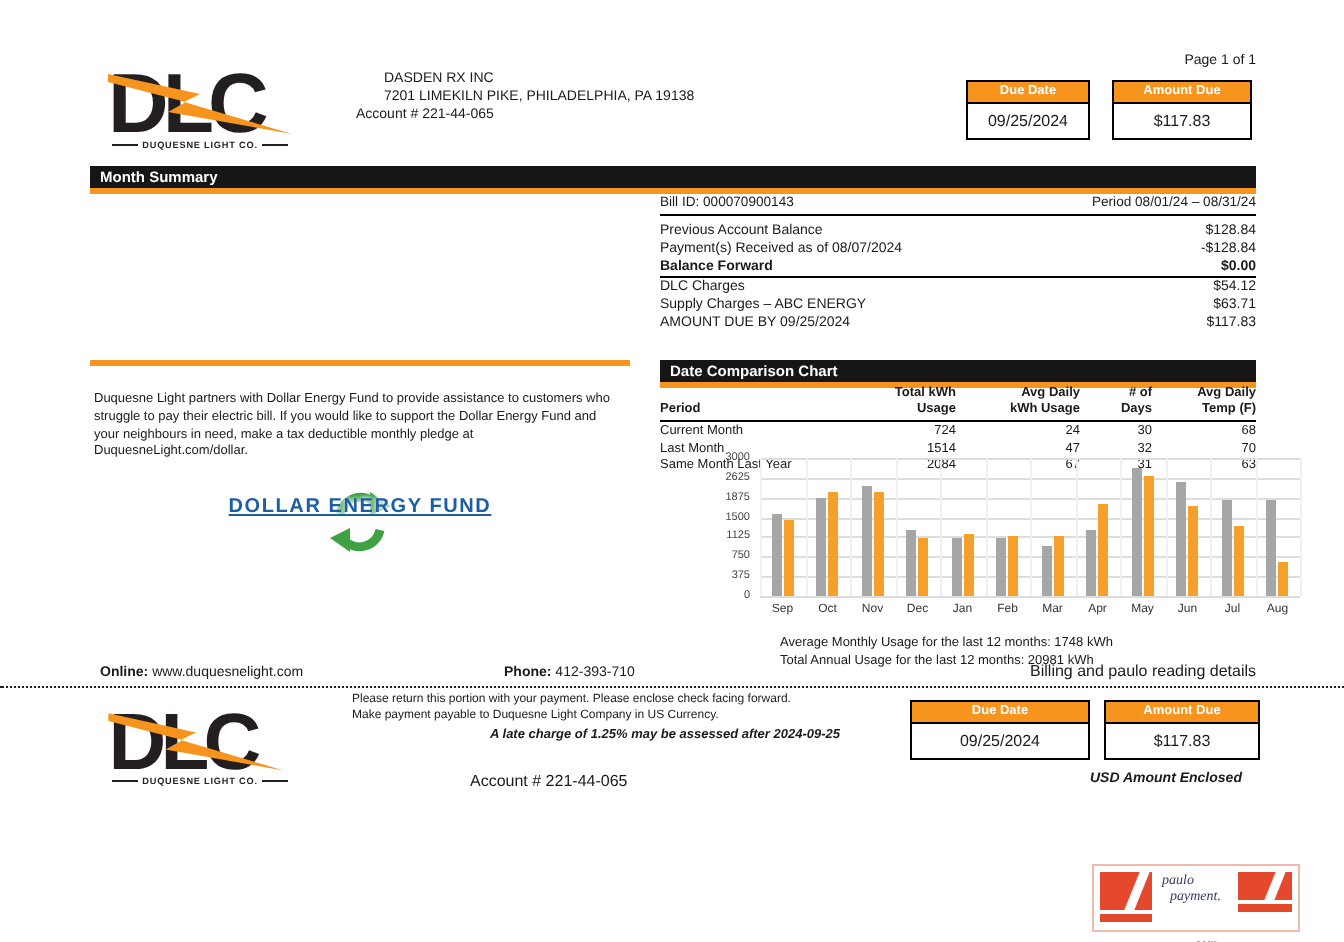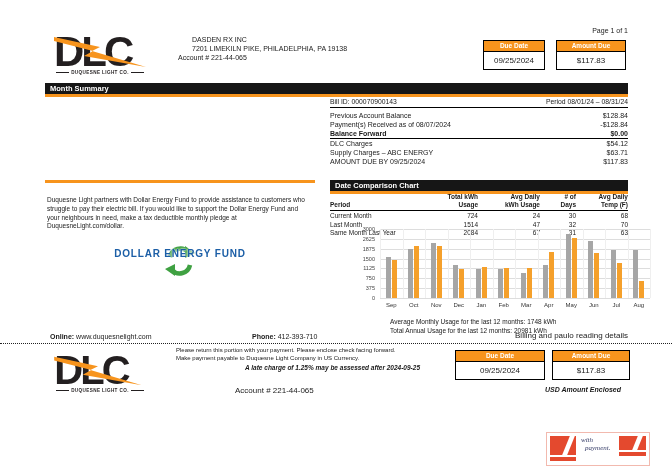--- a/index.html
+++ b/index.html
@@ -29,21 +29,21 @@
 
   
   .bill-id-row{display:flex;justify-content:space-between;font-size:6.8px;border-bottom:1.5px solid #000;padding-bottom:2px;}
   .bill-row{display:flex;justify-content:space-between;font-size:7px;line-height:9px;}
   .bill-row.bold{font-weight:bold;border-bottom:1.5px solid #000;}
 
   
   .msg-body{font-size:6.5px;line-height:8.8px;}
   .def-logo{position:relative;text-align:center;height:44px;}
   .def-logo svg{position:absolute;left:50%;top:-4px;transform:translateX(-50%);}
-  .def-text{position:relative;z-index:1;margin-top:12px;font-size:10px;font-weight:bold;letter-spacing:.8px;color:#1B5EA6;text-shadow:0 0 2px #fff,0 0 2px #fff;}
+  .def-text{position:relative;z-index:1;margin-top:12px;font-size:10px;font-weight:bold;letter-spacing:.8px;color:#1B5EA6;text-shadow:0 0 2px #fff,0 0 2px #fff;text-decoration:underline;}
 
   
   .u-row{display:flex;font-size:6.5px;line-height:8.2px;}
   .u-row.head{font-weight:bold;}
   .u-row.underline{border-bottom:1px solid #000;padding-bottom:1px;margin-bottom:1px;}
   .u-cell{display:inline-block;}
   .u-cell.r{text-align:right;}
 
   
   .chart{height:88px;}
@@ -315,18 +315,18 @@
 
   <div class="abs pt-box" style="left:546px;top:432px;">
     <div class="pt-r" style="left:3px;top:3px;width:26px;height:19px;">
       <div class="pt-slash" style="right:5px;top:-2px;height:23px;"></div>
     </div>
     <div class="pt-r" style="left:3px;top:24px;width:26px;height:4px;"></div>
     <div class="pt-r" style="right:3px;top:3px;width:27px;height:14px;">
       <div class="pt-slash" style="right:6px;top:-2px;height:18px;"></div>
     </div>
     <div class="pt-r" style="right:3px;top:19px;width:27px;height:4px;"></div>
-    <div class="pt-t" style="left:34px;top:3px;">with</div>
+    <div class="pt-t" style="left:34px;top:3px;">paulo</div>
     <div class="pt-t" style="left:38px;top:11px;">payment.</div>
     <div class="pt-t" style="left:50px;top:35px;">com</div>
   </div>
 
 </div>
 
 </body></html>

